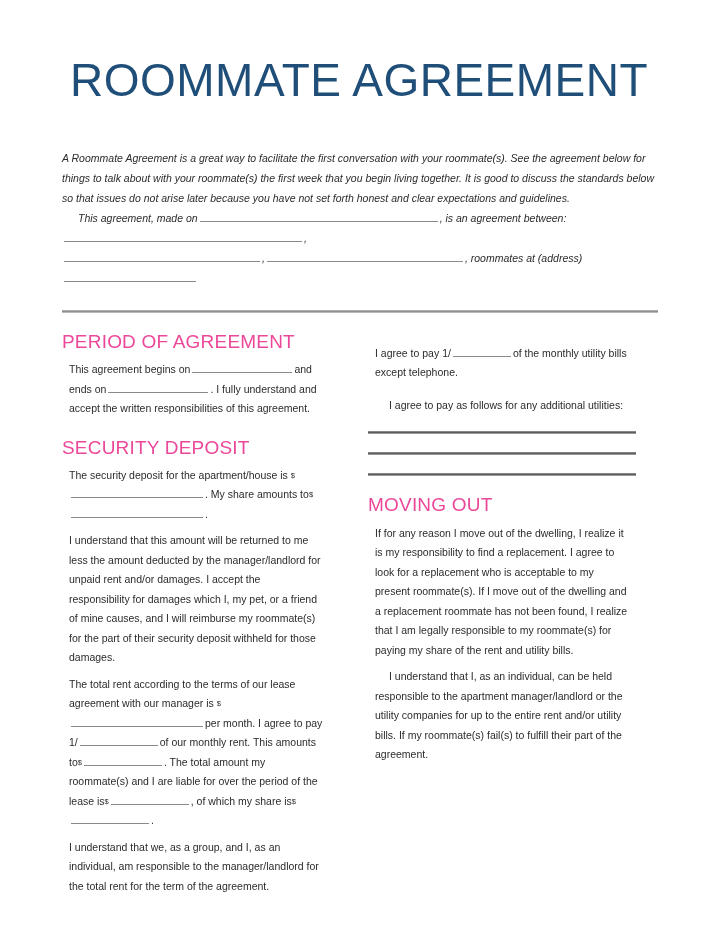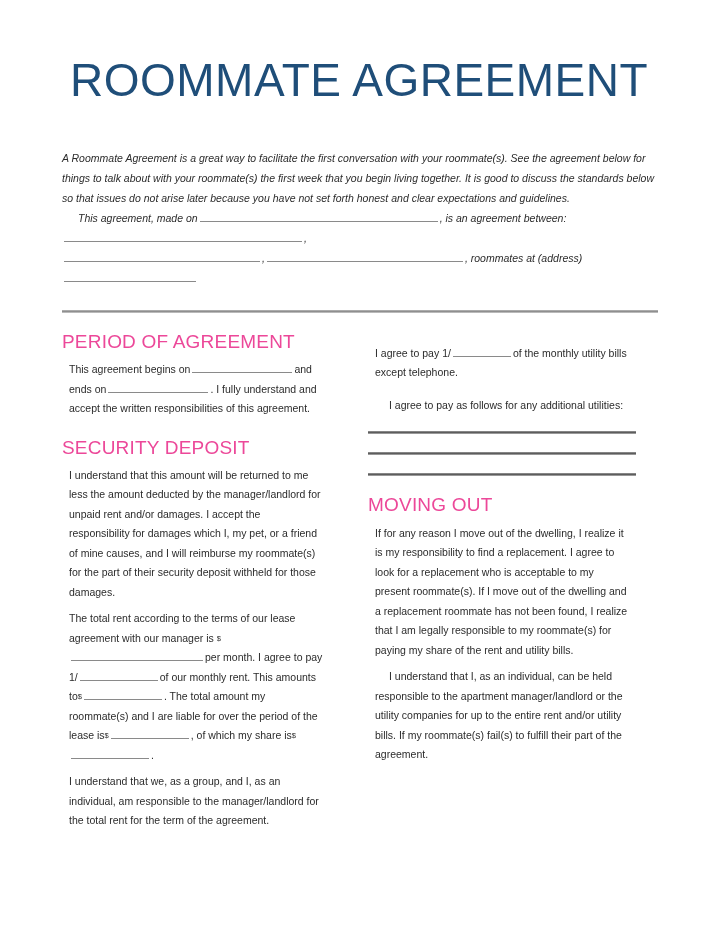--- a/index.html
+++ b/index.html
@@ -136,20 +136,21 @@
   <hr class="divider">
 
   <div class="columns">
 
     <div class="col">
 
       <h2 class="sec-head">PERIOD OF AGREEMENT</h2>
       <p><span>This agreement begins on</span><span class="blank b-md"></span><span>and ends on</span><span class="blank b-md"></span><span>. I fully understand and accept the written responsibilities of this agreement.</span></p>
 
       <h2 class="sec-head spaced">SECURITY DEPOSIT</h2>
+      <p><span>The security deposit for the apartment/house is</span> <span class="dollar">$</span><span class="blank b-lg"></span><span>. My share amounts to</span><span class="dollar">$</span><span class="blank b-lg"></span><span>.</span></p>
       <p>I understand that this amount will be returned to me less the amount deducted by the manager/landlord for unpaid rent and/or damages. I accept the responsibility for damages which I, my pet, or a friend of mine causes, and I will reimburse my roommate(s) for the part of their security deposit withheld for those damages.</p>
 
       <p><span>The total rent according to the terms of our lease agreement with our manager is</span> <span class="dollar">$</span><span class="blank b-lg"></span><span>per month. I agree to pay 1/</span><span class="blank b-sm"></span><span>of our monthly rent. This amounts to</span><span class="dollar">$</span><span class="blank b-sm"></span><span>. The total amount my roommate(s) and I are liable for over the period of the lease is</span><span class="dollar">$</span><span class="blank b-sm"></span><span>, of which my share is</span><span class="dollar">$</span><span class="blank b-sm"></span><span>.</span></p>
       <p>I understand that we, as a group, and I, as an individual, am responsible to the manager/landlord for the total rent for the term of the agreement.</p>
 
     </div>
 
     <div class="col">
 
 

